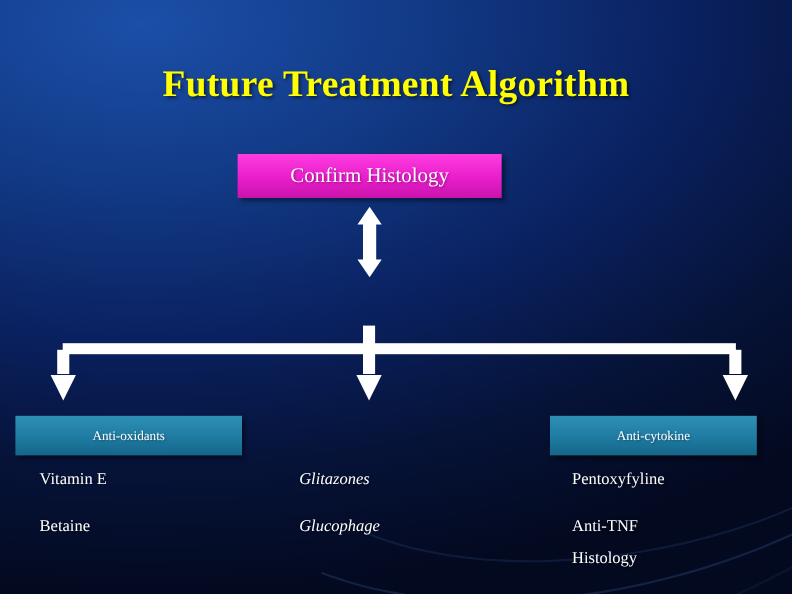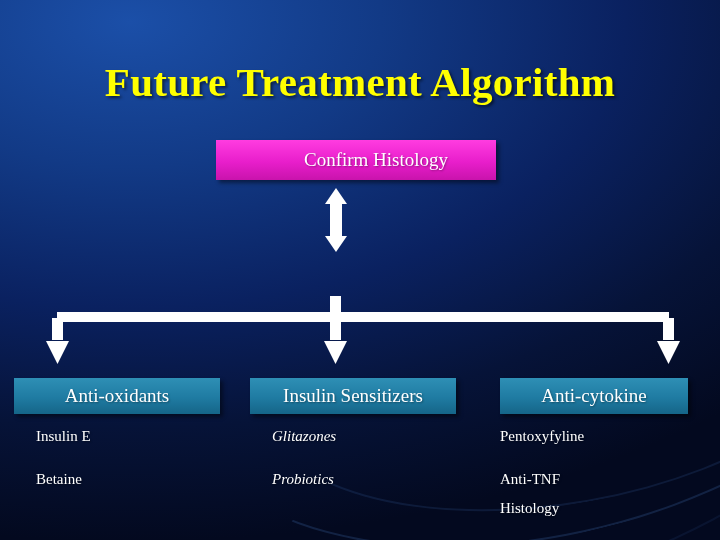--- a/index.html
+++ b/index.html
@@ -57,21 +57,21 @@
     border-top-color: transparent;
   }
 
   #title {
     position: absolute;
     left: 0;
     top: 58px;
     width: 720px;
     text-align: center;
     color: #ffff00;
-    font-size: 41px;
+    font-size: 34px;
     font-weight: bold;
     font-family: "Liberation Serif", serif;
     letter-spacing: 0.3px;
     text-shadow: 2px 2px 3px rgba(0,0,0,0.55);
   }
 
   .box {
     position: absolute;
     display: flex;
     align-items: center;
@@ -81,49 +81,48 @@
     font-family: "Liberation Serif", serif;
     box-shadow: 3px 3px 4px rgba(0,0,0,0.45);
     text-shadow: 1px 1px 2px rgba(0,0,0,0.35);
   }
   #box-confirm {
     left: 216px;
     top: 140px;
     width: 240px;
     height: 40px;
     background: linear-gradient(180deg, #ff3ce0 0%, #e81ecb 55%, #c913ac 100%);
-    padding-left: 40px;
   }
   #box-treat {
     left: 216px;
     top: 254px;
     width: 240px;
     height: 40px;
     background: linear-gradient(180deg, #2aa6c4 0%, #1f8fb0 55%, #14708f 100%);
   }
   .col-head {
     height: 36px;
     background: linear-gradient(180deg, #2e8fb5 0%, #1f7ba2 55%, #156588 100%);
-    font-size: 19px;
+    font-size: 12px;
   }
   #head-anti-oxidants { left: 14px; top: 378px; width: 206px; }
   #head-insulin { left: 250px; top: 378px; width: 206px; }
   #head-anti-cytokine { left: 500px; top: 378px; width: 188px; }
 
   .item {
     position: absolute;
     color: #ffffff;
     font-size: 15px;
     font-family: "Liberation Serif", serif;
     text-shadow: 1px 1px 2px rgba(0,0,0,0.4);
     white-space: nowrap;
   }
   .col1 { left: 36px; }
   .col2 { left: 272px; font-style: italic; }
-  .col3 { left: 500px; }
+  .col3 { left: 520px; }
   .row1 { top: 428px; }
   .row2 { top: 471px; text-align: right; }
   .row3 { top: 500px; }
 
   svg.arrows {
     position: absolute;
     left: 0;
     top: 0;
     width: 720px;
     height: 540px;
@@ -165,30 +164,27 @@
       <polygon points="335.5,364 347,341 324,341" fill="#ffffff"></polygon>
 
       <rect x="663" y="318" width="11" height="22" fill="#ffffff"></rect>
       <polygon points="668.5,364 680,341 657,341" fill="#ffffff"></polygon>
     </g>
   </svg>
 
   <div class="box col-head" id="head-anti-oxidants">
     <span>Anti-oxidants</span>
   </div>
-  <div class="box col-head" id="head-insulin">
-    <span>Insulin Sensitizers</span>
-  </div>
   <div class="box col-head" id="head-anti-cytokine">
     <span>Anti-cytokine</span>
   </div>
 
-  <div class="item col1 row1">Insulin E</div>
+  <div class="item col1 row1">Vitamin E</div>
   <div class="item col1 row2">Betaine</div>
 
   <div class="item col2 row1">Glitazones</div>
-  <div class="item col2 row2">Probiotics</div>
+  <div class="item col2 row2">Glucophage</div>
 
   <div class="item col3 row1">Pentoxyfyline</div>
   <div class="item col3 row2">Anti-TNF</div>
   <div class="item col3 row3">Histology</div>
 
 </div>
 
 </body></html>

